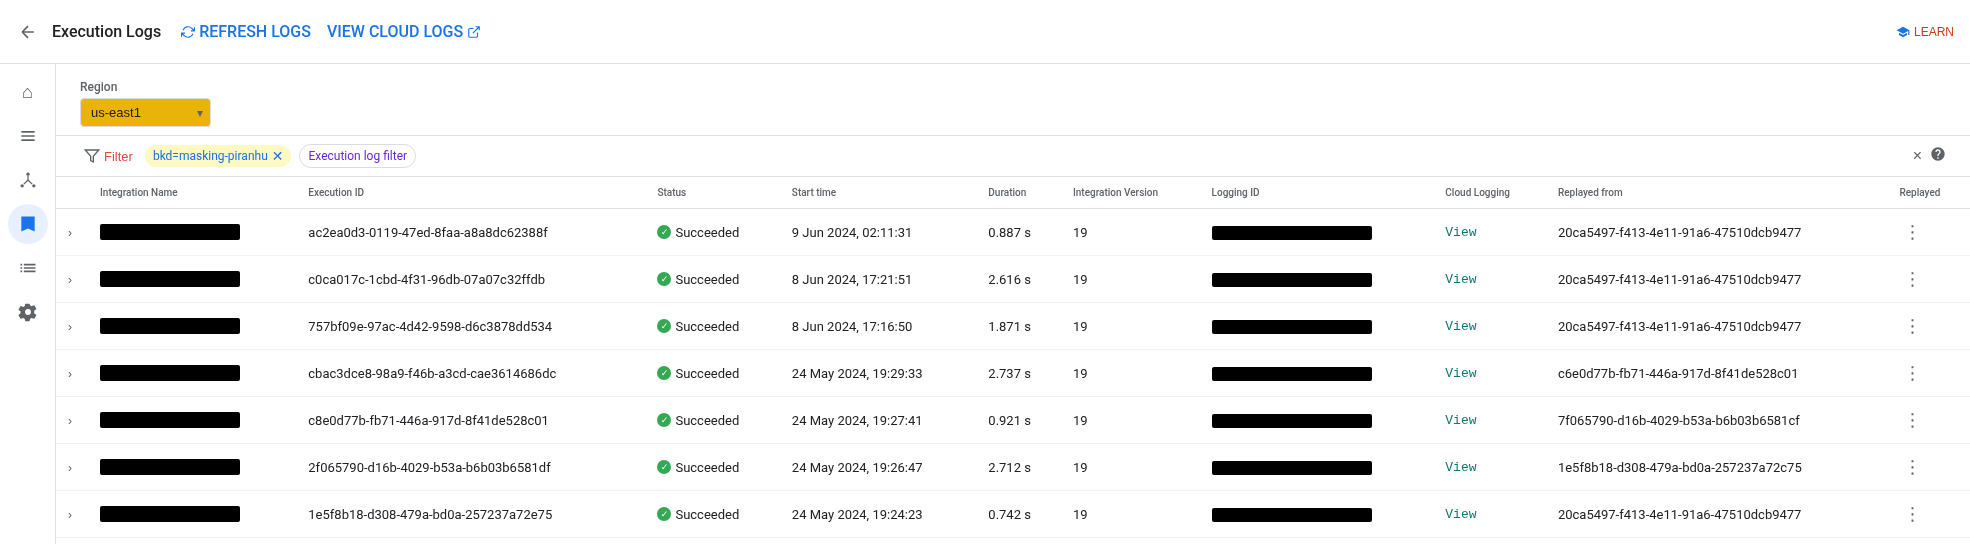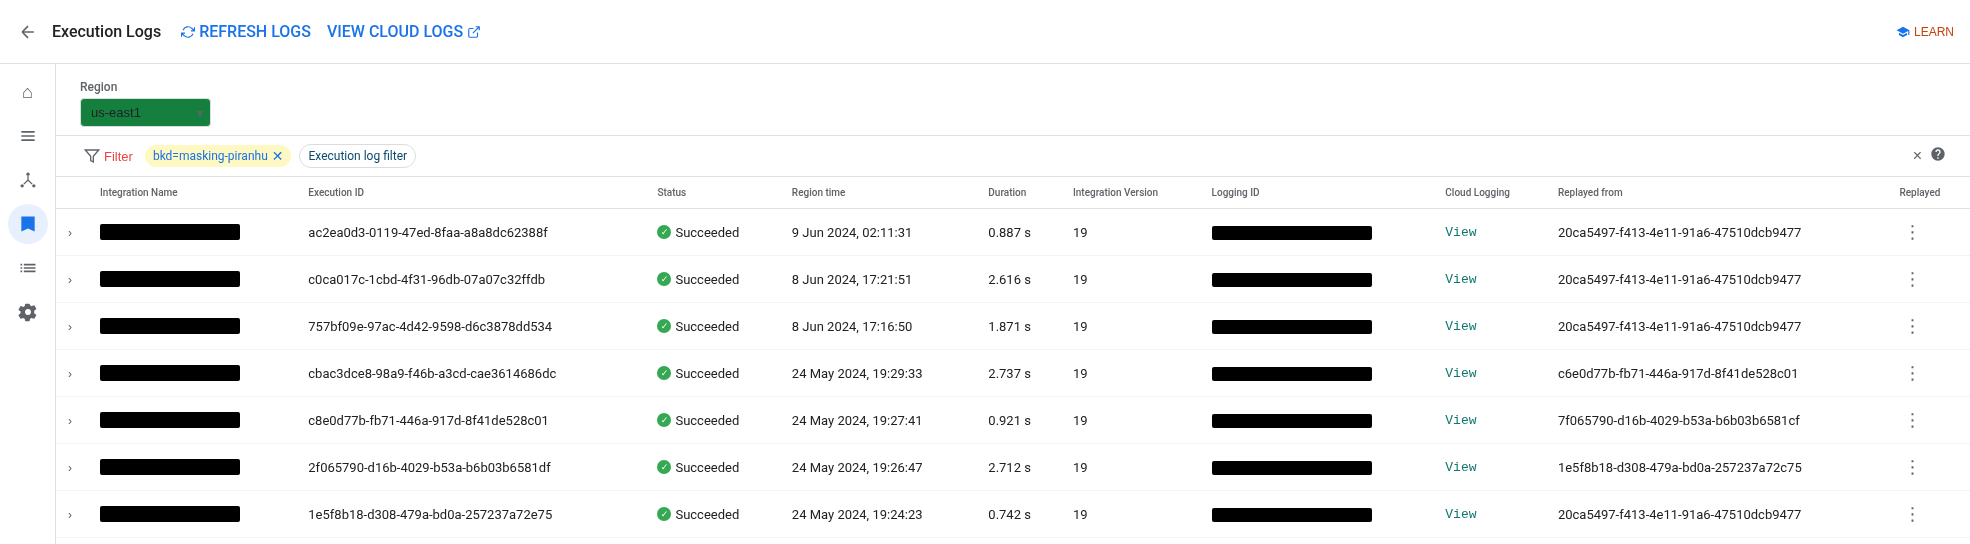--- a/index.html
+++ b/index.html
@@ -80,21 +80,21 @@
     .region-select-wrapper {
       position: relative; display: inline-block;
     }
     .region-select {
       appearance: none;
       border: 1px solid #dadce0;
       border-radius: 4px;
       padding: 6px 40px 6px 10px;
       font-size: 13px;
       color: #202124;
-      background: #15803d;
+      background: #eab308;
       cursor: pointer;
       min-width: 120px;
     }
     .region-chevron {
       position: absolute; right: 8px; top: 50%; transform: translateY(-50%);
       pointer-events: none; color: #5f6368; font-size: 12px;
     }
 
     
     .filter-bar {
@@ -112,21 +112,21 @@
     }
     .filter-chip {
       display: flex; align-items: center; gap: 4px;
       background: #fef9c3; border-radius: 16px;
       padding: 4px 8px; font-size: 12px; color: #1a73e8;
     }
     .filter-chip-remove {
       cursor: pointer; color: #1a73e8; font-size: 14px; line-height: 1;
     }
     .filter-text-chip {
-      font-size: 12px; color: #0c4a6e; padding: 4px 8px;
+      font-size: 12px; color: #6d28d9; padding: 4px 8px;
       border: 1px solid #dadce0; border-radius: 16px;
     }
     .filter-bar-right {
       margin-left: auto; display: flex; align-items: center; gap: 8px;
     }
     .filter-close-btn {
       cursor: pointer; color: #5f6368; background: none; border: none; font-size: 16px;
     }
     .filter-help-btn {
       cursor: pointer; color: #5f6368; background: none; border: none; font-size: 16px;
@@ -304,21 +304,21 @@
     </div>
 
     <div class="table-container">
       <table>
         <thead>
           <tr>
             <th style="width:32px;"></th>
             <th>Integration Name</th>
             <th>Execution ID</th>
             <th>Status</th>
-            <th>Region time</th>
+            <th>Start time</th>
             <th>Duration</th>
             <th>Integration Version</th>
             <th>Logging ID</th>
             <th>Cloud Logging</th>
             <th>Replayed from</th>
             <th>Replayed</th>
           </tr>
         </thead>
         <tbody id="table-body">
 

